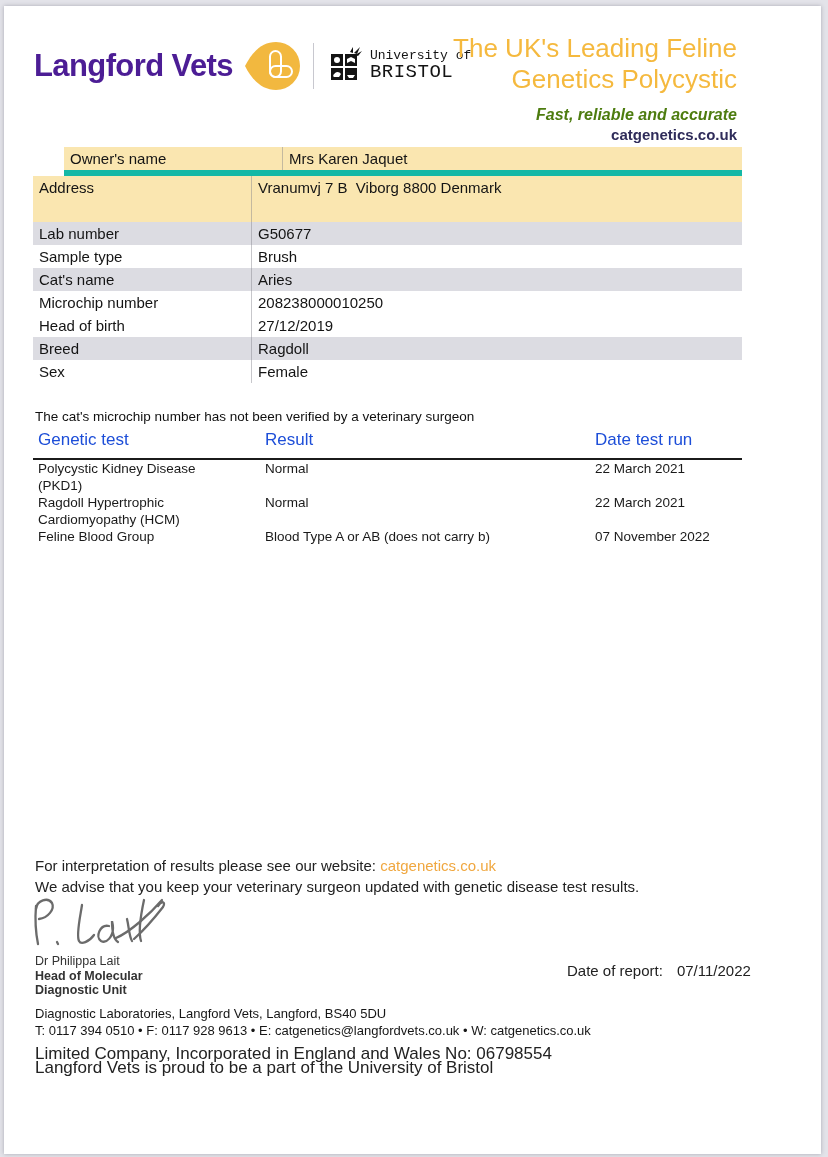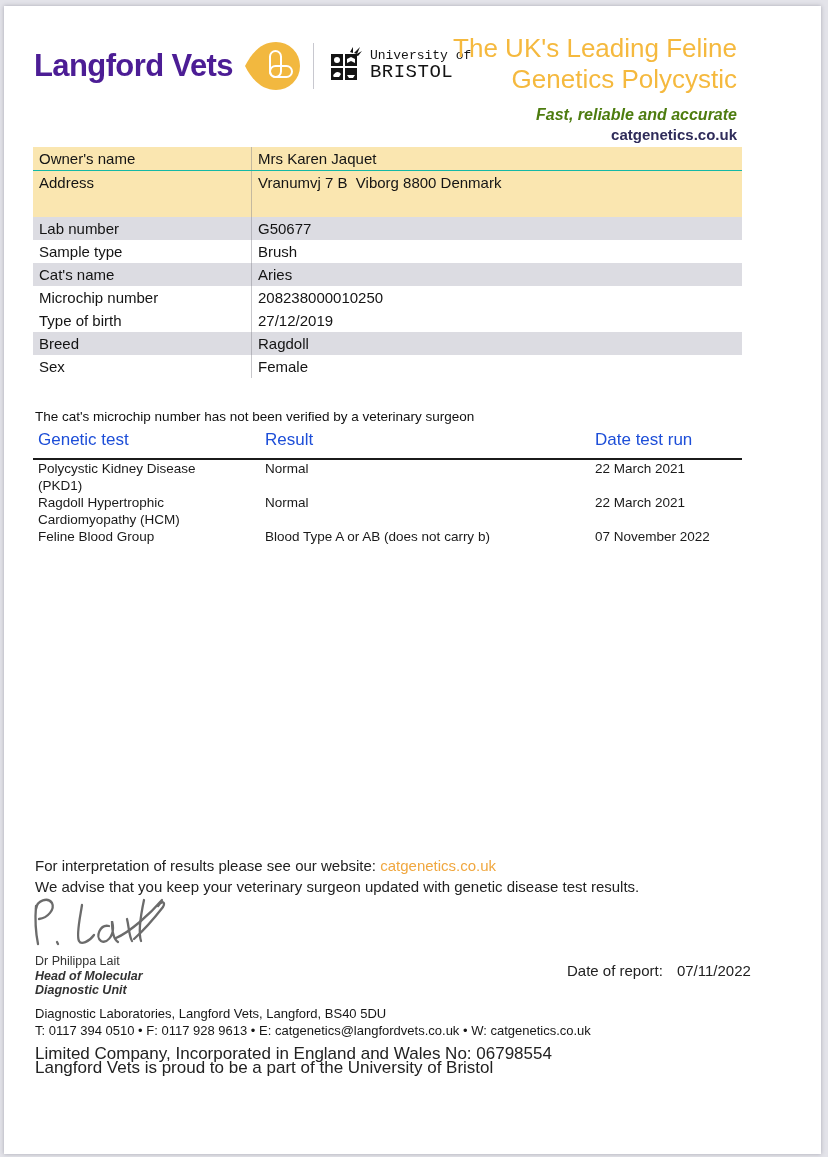--- a/index.html
+++ b/index.html
@@ -32,39 +32,39 @@
 
   
   .info-table { position:absolute; left:29px; top:141px; width:709px; font-size:15px; color:#141414; }
   .info-row { display:flex; min-height:23px; align-items:stretch; }
   .info-row .cell { padding:3px 0 0 6px; box-sizing:border-box; line-height:17px; }
   .info-row .label { width:219px; border-right:1px solid rgba(130,130,140,0.45); }
   .info-row .value { flex:1; white-space:pre-wrap; }
   .bg-yellow { background:#fae6b0; }
   .bg-gray   { background:#dcdce2; }
   .bg-white  { background:#ffffff; }
-  .owner { border-bottom:1px solid #14b8a6; }
+  .owner { border-bottom:6px solid #14b8a6;margin-left:31px; }
   .tall { min-height:46px; }
 
   
   .note { position:absolute; left:31px; top:403px; font-size:13.5px; color:#101010; }
   .results { position:absolute; left:29px; top:424px; width:709px; }
   .res-head { display:flex; font-size:17px; color:#1d4ed8; padding-bottom:8px; border-bottom:2.5px solid #1b1b1b; }
   .res-row  { display:flex; font-size:13.5px; line-height:17px; color:#1a1a1a; }
   .c1 { width:232px; padding-left:5px; padding-right:22px; box-sizing:border-box; }
   .c2 { width:330px; box-sizing:border-box; }
   .c3 { flex:1; }
 
   
   .interp { position:absolute; left:31px; top:851px; font-size:15px; color:#222222; }
   .interp .link { color:#f0a73f; text-decoration:none; cursor:pointer; }
   .advice { position:absolute; left:31px; top:872px; font-size:15px; color:#222222; }
   .sig { position:absolute; left:22px; top:886px; }
   .signatory { position:absolute; left:31px; top:948px; font-size:12.5px; line-height:14.5px; color:#333333; }
-  .signatory .role { font-weight:600;font-style:italic; }
+  .signatory .role { font-weight:600; }
   .report-date { position:absolute; left:563px; top:956px; font-size:15px; color:#222222; }
   .report-date .lbl { margin-right:14px; }
   .lab-addr { position:absolute; left:31px; top:1000px; font-size:13px; line-height:16.5px; color:#161616; }
   .company { position:absolute; left:31px; top:1041px; font-size:17px; line-height:13.5px; color:#222222; }
 </style>
 </head>
 <body>
 
 <div class="page">
 
@@ -129,21 +129,21 @@
       </div>
       <div class="info-row bg-gray">
         <div class="cell label">Cat's name</div>
         <div class="cell value">Aries</div>
       </div>
       <div class="info-row bg-white">
         <div class="cell label">Microchip number</div>
         <div class="cell value">208238000010250</div>
       </div>
       <div class="info-row bg-white">
-        <div class="cell label">Type of birth</div>
+        <div class="cell label">Head of birth</div>
         <div class="cell value">27/12/2019</div>
       </div>
       <div class="info-row bg-gray">
         <div class="cell label">Breed</div>
         <div class="cell value">Ragdoll</div>
       </div>
       <div class="info-row bg-white">
         <div class="cell label">Sex</div>
         <div class="cell value">Female</div>
       </div>

